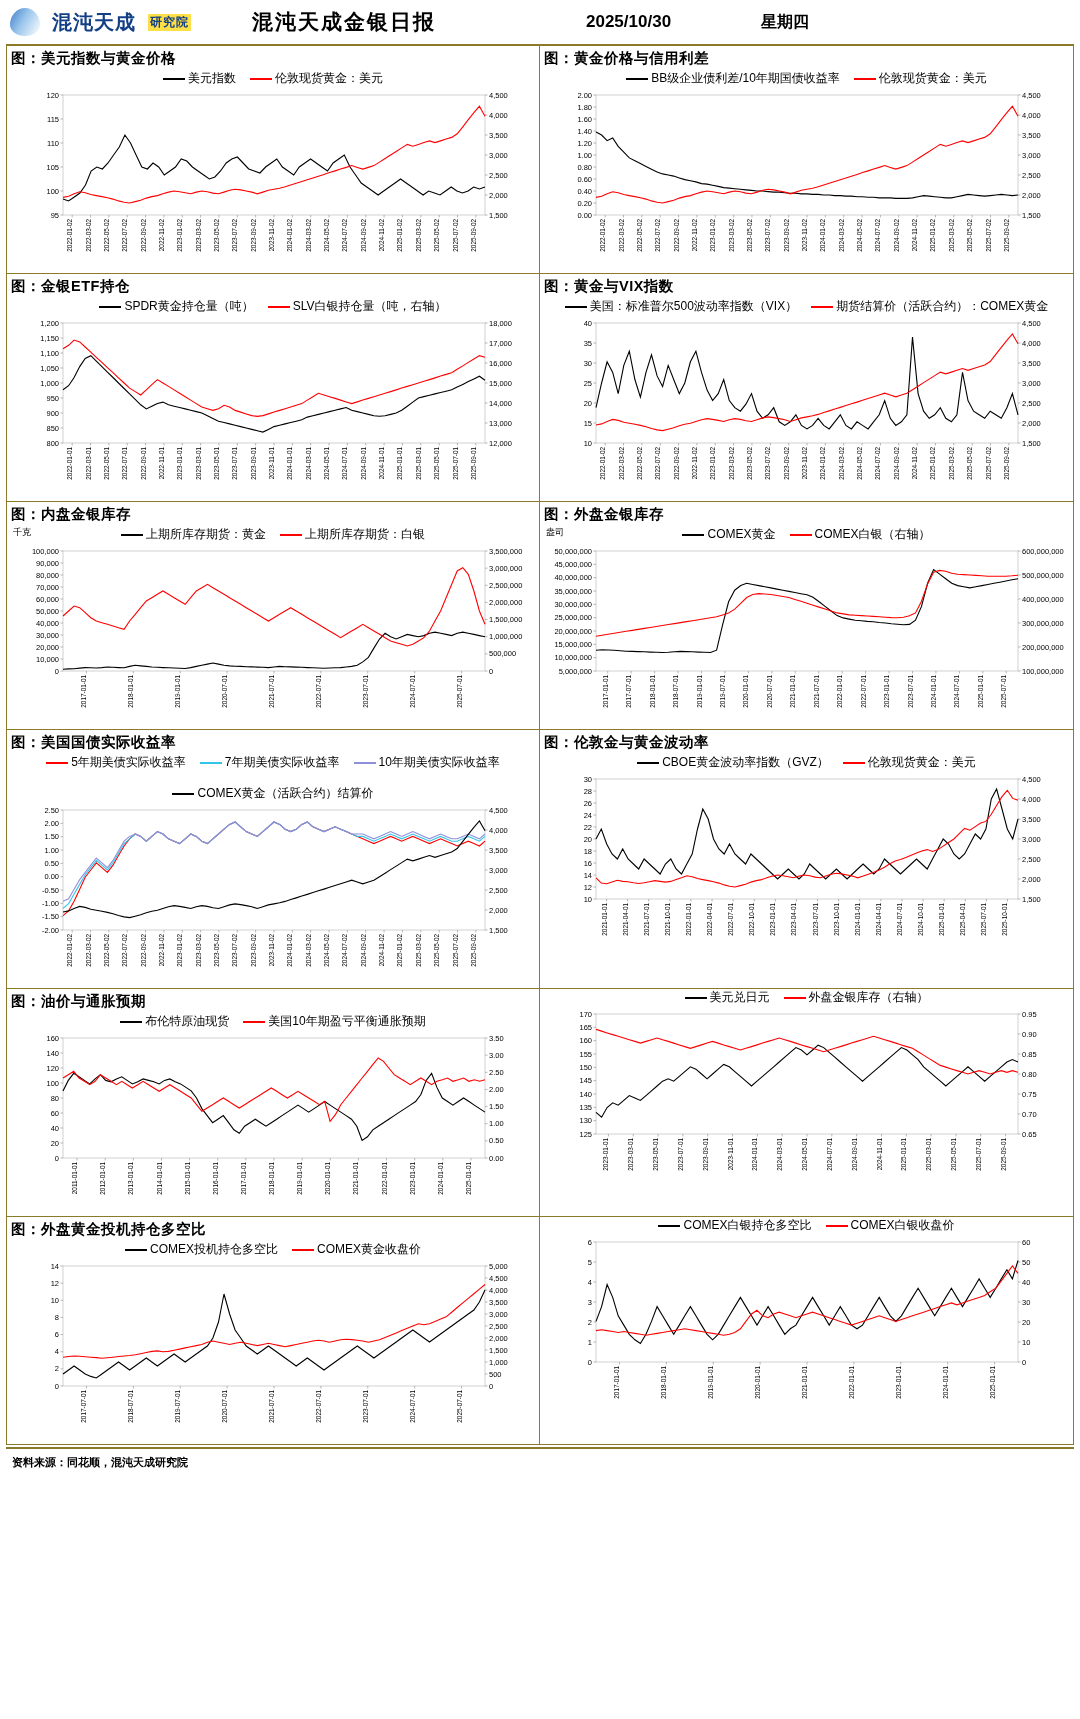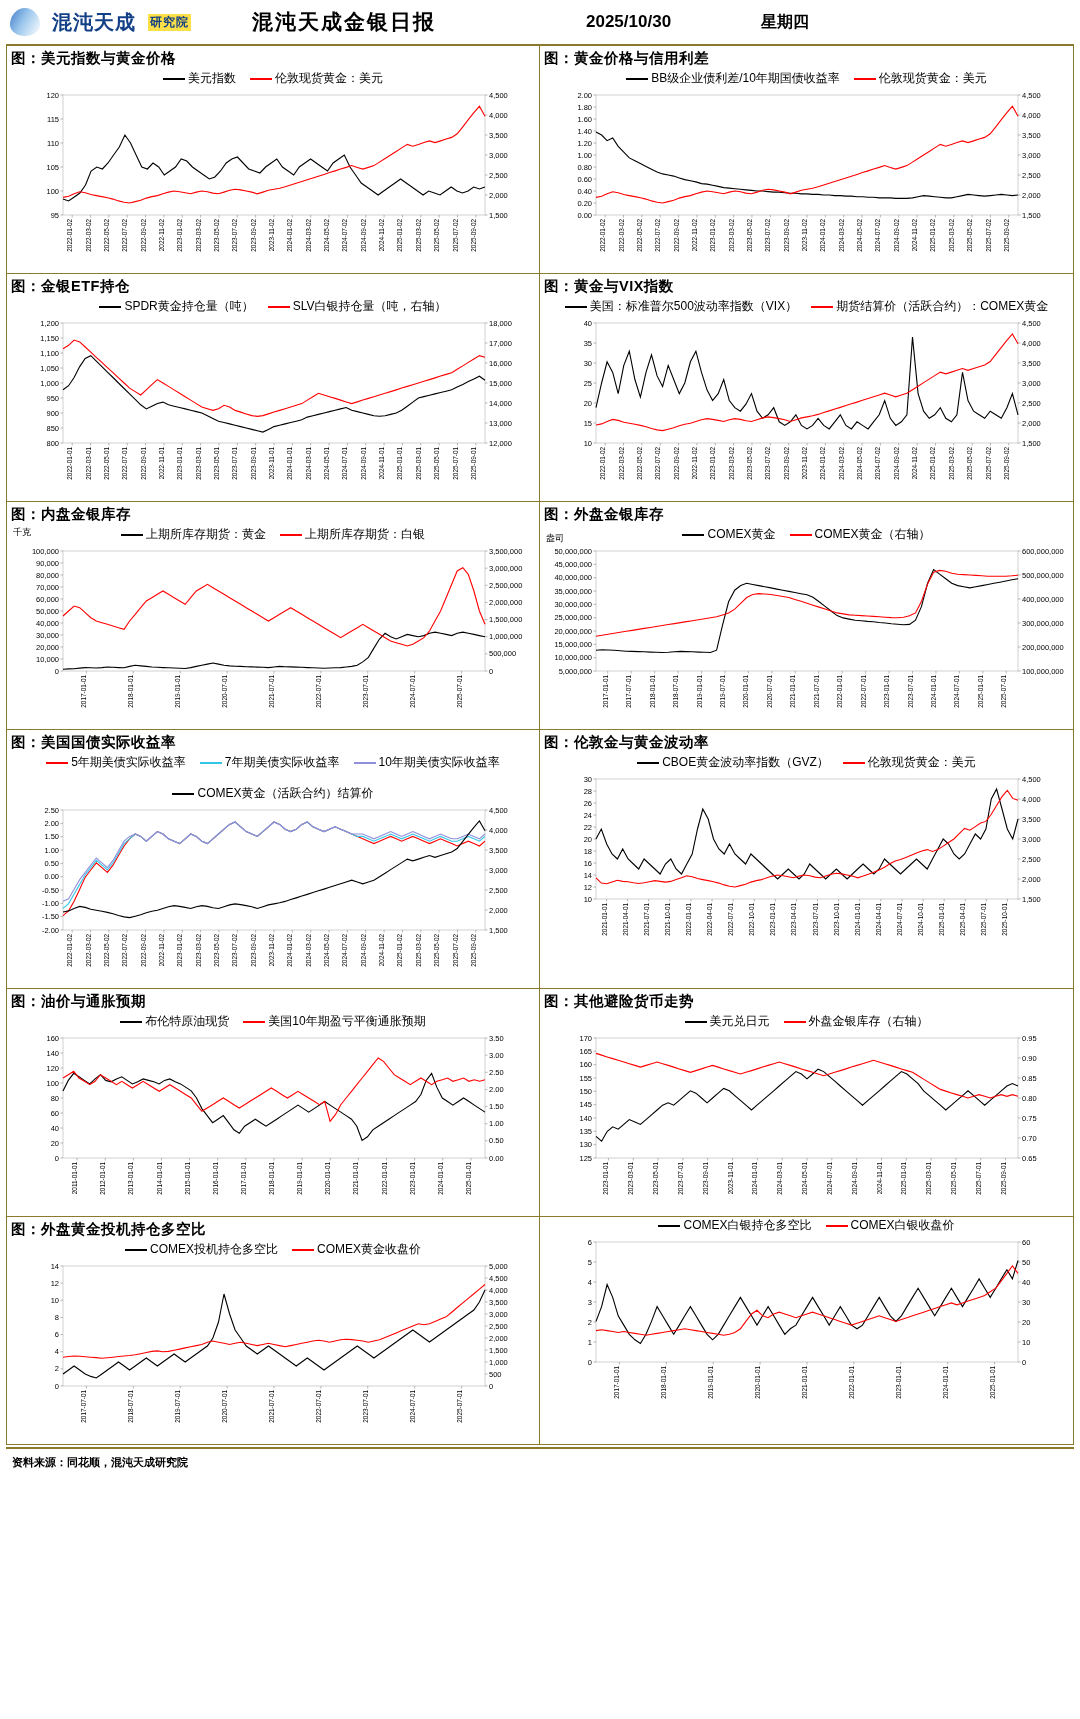--- a/index.html
+++ b/index.html
@@ -539,24 +539,24 @@
       <div class="cell">
         <div class="cell-title">图：外盘金银库存</div>
         <div class="chart-box">
           <div class="legend">
             <span class="li">
               <span class="sw" style="background: rgb(0, 0, 0);"></span>
               <span>COMEX黄金</span>
             </span>
             <span class="li">
               <span class="sw" style="background: rgb(255, 0, 0);"></span>
-              <span>COMEX黄金（右轴）</span>
+              <span>COMEX白银（右轴）</span>
             </span>
           </div>
-          <div class="unit" style="position: absolute; left: 2px; top: 6px;">盎司</div>
+          <div class="unit" style="position: absolute; left: 2px; top: 0px;">盎司</div>
           <svg width="526" height="180">
             <rect x="52" y="6" width="422" height="120" fill="none" stroke="#bdbdbd" stroke-width="0.7"></rect>
             <text x="48" y="8.6" text-anchor="end" class="axis" font-size="7.5">50,000,000</text>
             <line x1="49.5" x2="52" y1="6" y2="6" stroke="#888" stroke-width="0.6"></line>
             <text x="48" y="21.933333333333334" text-anchor="end" class="axis" font-size="7.5">45,000,000</text>
             <line x1="49.5" x2="52" y1="19.333333333333332" y2="19.333333333333332" stroke="#888" stroke-width="0.6"></line>
             <text x="48" y="35.266666666666666" text-anchor="end" class="axis" font-size="7.5">40,000,000</text>
             <line x1="49.5" x2="52" y1="32.666666666666664" y2="32.666666666666664" stroke="#888" stroke-width="0.6"></line>
             <text x="48" y="48.6" text-anchor="end" class="axis" font-size="7.5">35,000,000</text>
             <line x1="49.5" x2="52" y1="46" y2="46" stroke="#888" stroke-width="0.6"></line>
@@ -909,21 +909,20 @@
             <text transform="translate(431.8,130) rotate(-90)" text-anchor="end" font-size="6.4">2024-01-01</text>
             <line x1="431.8" x2="431.8" y1="126" y2="128.5" stroke="#888" stroke-width="0.6"></line>
             <text transform="translate(459.9,130) rotate(-90)" text-anchor="end" font-size="6.4">2025-01-01</text>
             <line x1="459.93333333333334" x2="459.93333333333334" y1="126" y2="128.5" stroke="#888" stroke-width="0.6"></line>
             <path d="M52.0 58.9 L57.3 48.4 L62.7 41.3 L68.0 44.8 L73.4 48.4 L78.7 51.9 L84.1 46.9 L89.4 42.7 L94.7 48.4 L100.1 49.8 L105.4 46.9 L110.8 44.8 L116.1 48.4 L121.4 51.9 L126.8 49.8 L132.1 46.9 L137.5 48.4 L142.8 49.8 L148.2 51.9 L153.5 48.4 L158.8 46.9 L164.2 49.8 L169.5 51.9 L174.9 55.4 L180.2 58.9 L185.5 66.0 L190.9 76.6 L196.2 83.6 L201.6 90.7 L206.9 87.2 L212.3 83.6 L217.6 90.7 L222.9 97.8 L228.3 101.3 L233.6 94.2 L239.0 90.7 L244.3 87.2 L249.6 90.7 L255.0 94.2 L260.3 90.7 L265.7 87.2 L271.0 83.6 L276.4 80.1 L281.7 76.6 L287.0 73.1 L292.4 76.6 L297.7 80.1 L303.1 76.6 L308.4 73.1 L313.7 69.5 L319.1 73.1 L324.4 76.6 L329.8 80.1 L335.1 83.6 L340.5 87.2 L345.8 94.2 L351.1 108.4 L356.5 104.8 L361.8 97.8 L367.2 94.2 L372.5 90.7 L377.8 87.2 L383.2 83.6 L388.5 80.1 L393.9 76.6 L399.2 73.1 L404.6 69.5 L409.9 62.5 L415.2 48.4 L420.6 41.3 L425.9 55.4 L431.3 66.0 L436.6 69.5 L441.9 73.1 L447.3 69.5 L452.6 66.0 L458.0 69.5 L463.3 73.1 L468.7 76.6 L474.0 80.1 " fill="none" stroke="#000000" stroke-width="1.1"></path>
             <path d="M52.0 46.0 L57.3 42.7 L62.7 39.3 L68.0 46.0 L73.4 49.3 L78.7 52.7 L84.1 49.3 L89.4 42.7 L94.7 46.0 L100.1 49.3 L105.4 52.7 L110.8 49.3 L116.1 52.7 L121.4 56.0 L126.8 52.7 L132.1 49.3 L137.5 52.7 L142.8 56.0 L148.2 59.3 L153.5 56.0 L158.8 52.7 L164.2 56.0 L169.5 59.3 L174.9 62.7 L180.2 66.0 L185.5 72.7 L190.9 79.3 L196.2 76.0 L201.6 72.7 L206.9 69.3 L212.3 66.0 L217.6 69.3 L222.9 72.7 L228.3 76.0 L233.6 72.7 L239.0 69.3 L244.3 66.0 L249.6 62.7 L255.0 59.3 L260.3 56.0 L265.7 59.3 L271.0 62.7 L276.4 66.0 L281.7 62.7 L287.0 59.3 L292.4 62.7 L297.7 66.0 L303.1 69.3 L308.4 72.7 L313.7 69.3 L319.1 89.3 L324.4 82.7 L329.8 72.7 L335.1 66.0 L340.5 59.3 L345.8 52.7 L351.1 46.0 L356.5 39.3 L361.8 32.7 L367.2 26.0 L372.5 29.3 L377.8 36.0 L383.2 42.7 L388.5 46.0 L393.9 49.3 L399.2 52.7 L404.6 49.3 L409.9 46.0 L415.2 49.3 L420.6 52.7 L425.9 49.3 L431.3 47.7 L436.6 46.0 L441.9 49.3 L447.3 47.7 L452.6 46.0 L458.0 49.3 L463.3 47.7 L468.7 49.3 L474.0 47.7 " fill="none" stroke="#ff0000" stroke-width="1.1"></path>
           </svg>
         </div>
       </div>
       <div class="cell">
-        <div class="cell-title">图：其他避险货币走势</div>
         <div class="chart-box">
           <div class="legend">
             <span class="li">
               <span class="sw" style="background: rgb(0, 0, 0);"></span>
               <span>美元兑日元</span>
             </span>
             <span class="li">
               <span class="sw" style="background: rgb(255, 0, 0);"></span>
               <span>外盘金银库存（右轴）</span>
             </span>

